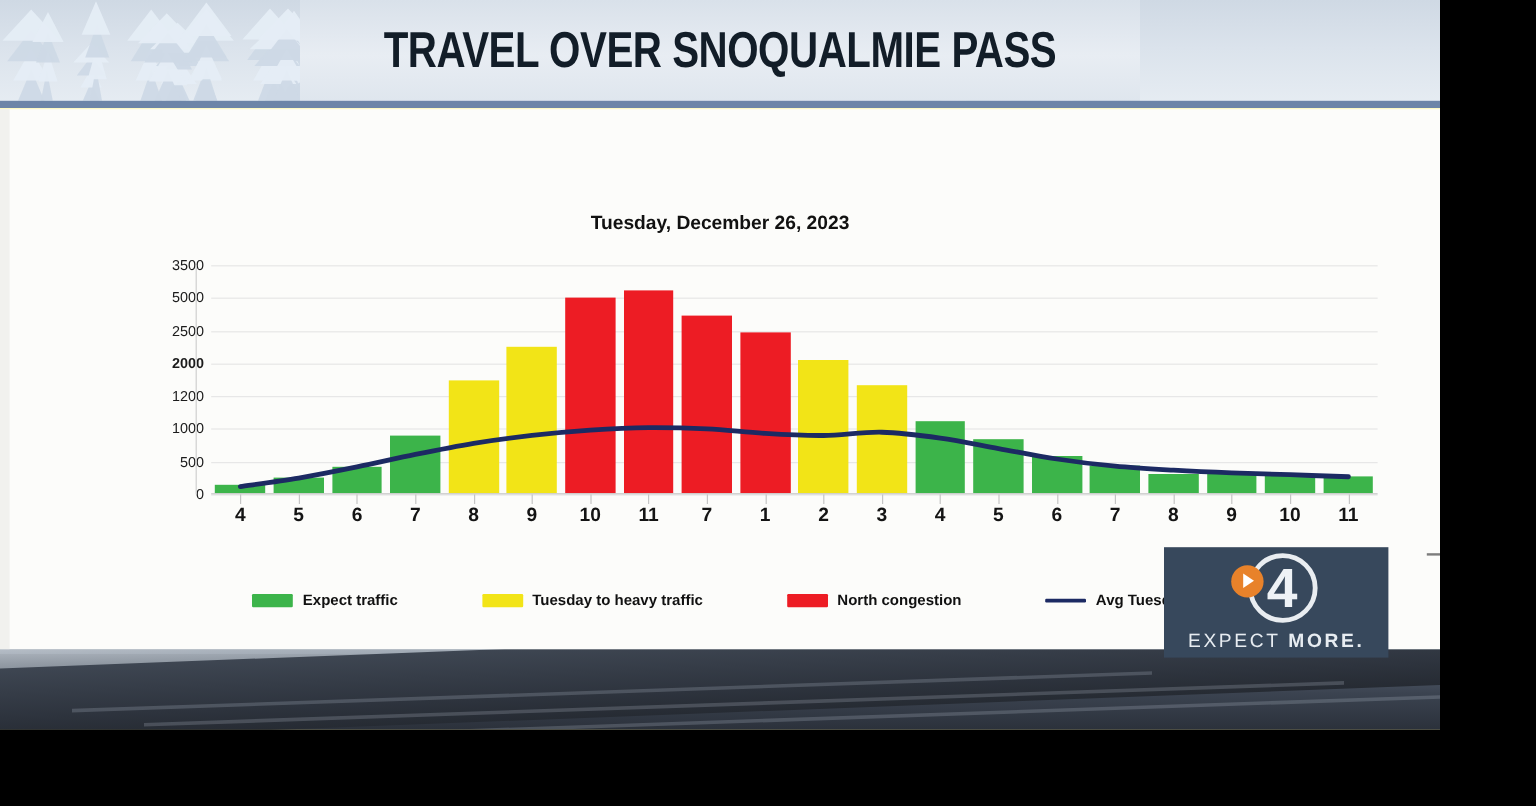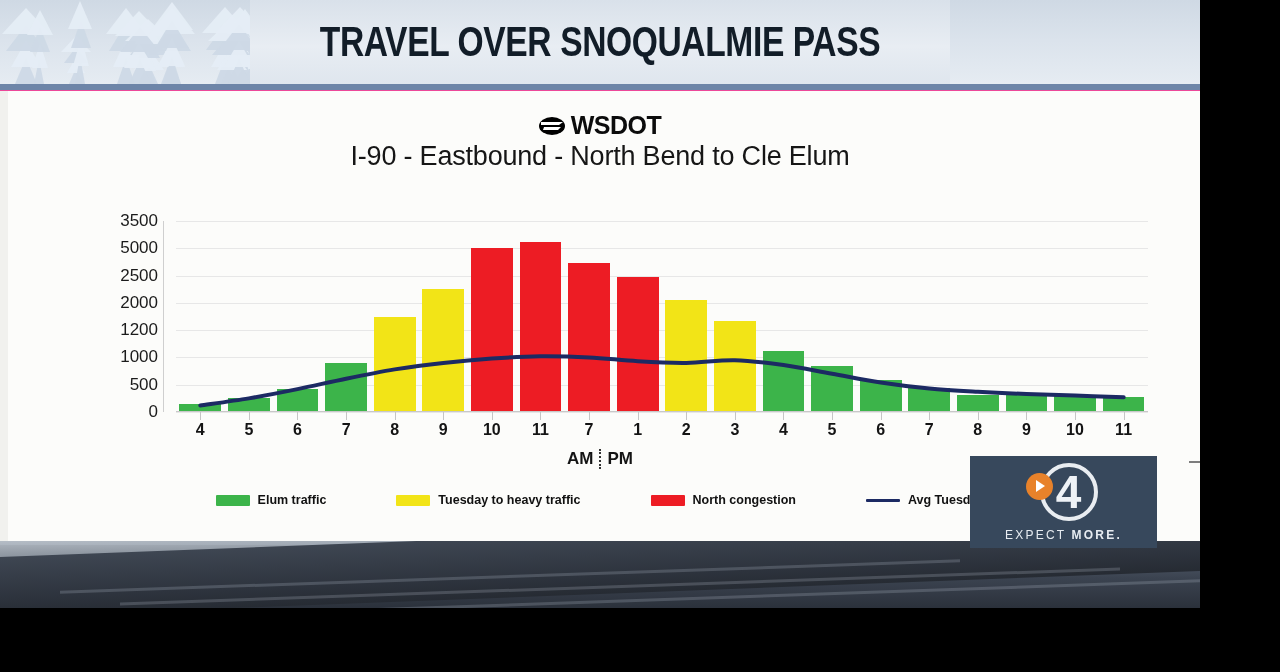--- a/index.html
+++ b/index.html
@@ -1,17 +1,17 @@
 <!DOCTYPE html>
 <html><head>
 <meta charset="utf-8">
 <style>
   html,body{margin:0;padding:0;background:#000;}
   body{width:1280px;height:672px;overflow:hidden;font-family:"Liberation Sans",sans-serif;}
-  #screen{position:relative;width:1280px;height:672px;background:#ec4899;overflow:hidden;}
+  #screen{position:relative;width:1280px;height:672px;background:#fef9c3;overflow:hidden;}
 
   
   .letterbox-right{position:absolute;left:1200px;top:0;width:80px;height:672px;background:#000;z-index:40;}
 
   
   .banner{position:absolute;left:0;top:0;width:1200px;height:90px;overflow:hidden;
     background:linear-gradient(180deg,#cfd9e4 0%,#dbe3ec 45%,#e7edf3 100%);}
   .banner-title-plate{position:absolute;left:250px;top:0;width:700px;height:84px;
     background:linear-gradient(180deg,#d9e1ea 0%,#e8edf3 55%,#dfe6ee 100%);}
   .banner h1{position:absolute;left:0;top:0;width:1200px;height:84px;margin:0;
@@ -37,22 +37,22 @@
   .wsdot-word{font-family:"Liberation Sans",sans-serif;font-weight:bold;font-size:25px;
     letter-spacing:-0.5px;color:#0c0c0c;}
   .chart-title{position:absolute;left:0;top:50px;width:1200px;text-align:center;
     font-size:27px;color:#161616;font-weight:normal;letter-spacing:-0.2px;}
   .chart-sub{position:absolute;left:0;top:87px;width:1200px;text-align:center;
     font-size:16px;color:#111;font-weight:bold;}
 
   
   .plot-wrap{position:absolute;left:0;top:130px;width:1200px;height:320px;}
   .ylabels{position:absolute;left:108px;top:0;width:62px;height:192px;}
-  .ylabel{position:absolute;right:12px;transform:translateY(-50%);
-    font-size:17px;color:#1b1b1b;text-align:center;white-space:nowrap;}
+  .ylabel{position:absolute;right:0;transform:translateY(-50%);
+    font-size:12px;color:#1b1b1b;text-align:center;white-space:nowrap;}
   .plot{position:absolute;left:176px;top:0;width:972px;height:191px;}
   .grid-line{position:absolute;left:0;width:100%;height:1px;background:#e7e7e7;}
   .axis-line{position:absolute;left:0;bottom:0;width:100%;height:1px;background:#c8c8c8;}
   .yaxis-line{position:absolute;left:-13px;top:0;width:1px;height:191px;background:#cfcfcf;}
   .bars{position:absolute;left:0;bottom:1px;width:100%;height:190px;display:flex;align-items:flex-end;}
   .barcell{flex:1 1 0;height:100%;display:flex;align-items:flex-end;justify-content:center;}
   .bar{width:86%;}
   .bar.green{background:#3cb44a;}
   .bar.yellow{background:#f2e417;}
   .bar.red{background:#ed1c24;}
@@ -94,21 +94,21 @@
   .logo-mark{position:relative;width:76px;height:58px;}
   .logo-circle{position:absolute;left:14px;top:0;width:58px;height:58px;border-radius:50%;
     border:4px solid #e9edf1;box-sizing:border-box;}
   .logo-four{position:absolute;left:14px;top:0;width:58px;height:58px;
     display:flex;align-items:center;justify-content:center;
     font-size:46px;font-weight:bold;color:#eef2f6;line-height:1;}
   .logo-play{position:absolute;left:0;top:10px;width:27px;height:27px;border-radius:50%;
     background:#e8822a;display:flex;align-items:center;justify-content:center;}
   .logo-play i{display:block;width:0;height:0;border-left:9px solid #fff;
     border-top:6px solid transparent;border-bottom:6px solid transparent;margin-left:3px;}
-  .logo-tag{margin-top:7px;font-size:12px;letter-spacing:2.2px;color:#e7ecf1;}
+  .logo-tag{margin-top:7px;font-size:16px;letter-spacing:2.2px;color:#e7ecf1;}
   .logo-tag b{font-weight:bold;}
   .logo-tick{position:absolute;left:1189px;top:461px;width:11px;height:2px;background:#7d7d7d;z-index:31;}
 </style>
 </head>
 <body>
 
 <div id="screen">
 
   <div class="banner">
     <div class="trees left" id="trees-left">
@@ -308,40 +308,30 @@
         </div>
       </div>
     <div class="banner-title-plate"></div>
     <h1>TRAVEL OVER SNOQUALMIE PASS</h1>
     <div class="banner-rule"></div>
   </div>
 
   <div class="card">
     <div class="card-edge"></div>
 
-    <div class="wsdot">
-      <span class="wsdot-inner">
-        <svg class="wsdot-mark" viewBox="0 0 26 22">
-          <ellipse cx="13" cy="11" rx="13" ry="9" fill="#000"></ellipse>
-          <path d="M2 7 H24 L20 10 H2 Z" fill="#fff"></path>
-          <path d="M5 12 H22 L19 15 H4 Z" fill="#fff"></path>
-        </svg>
-        <span class="wsdot-word">WSDOT</span>
-      </span>
-    </div>
-
-    <div class="chart-title">I-90 - Eastbound - North Bend to Cle Elum</div>
+
+    <div class="chart-sub">Tuesday, December 26, 2023</div>
 
     <div class="plot-wrap">
       <div class="ylabels" id="ylabels">
           <div class="ylabel" style="top: 191px;">0</div>
           <div class="ylabel" style="top: 163.714px;">500</div>
           <div class="ylabel" style="top: 136.429px;">1000</div>
           <div class="ylabel" style="top: 109.143px;">1200</div>
-          <div class="ylabel" style="top: 81.8571px;">2000</div>
+          <div class="ylabel" style="top: 81.8571px; font-weight: bold;">2000</div>
           <div class="ylabel" style="top: 54.5714px;">2500</div>
           <div class="ylabel" style="top: 27.2857px;">5000</div>
           <div class="ylabel" style="top: 0px;">3500</div>
         </div>
 
       <div class="plot" id="plot">
         <div class="yaxis-line"></div>
         <div id="gridlines">
             <div class="grid-line" style="top: 191px;"></div>
             <div class="grid-line" style="top: 163.714px;"></div>
@@ -458,32 +448,25 @@
           <div class="xlab">4</div>
           <div class="xlab">5</div>
           <div class="xlab">6</div>
           <div class="xlab">7</div>
           <div class="xlab">8</div>
           <div class="xlab">9</div>
           <div class="xlab">10</div>
           <div class="xlab">11</div>
         </div>
 
-      <div class="ampm">
-        <span class="ampm-inner">
-          <span>AM</span>
-          <span class="ampm-sep"></span>
-          <span>PM</span>
-        </span>
-      </div>
 
       <div class="legend" id="legend">
           <div class="legend-item">
             <span class="swatch" style="background: rgb(60, 180, 74);"></span>
-            <span class="legend-text">Elum traffic</span>
+            <span class="legend-text">Expect traffic</span>
           </div>
           <div class="legend-item">
             <span class="swatch" style="background: rgb(242, 228, 23);"></span>
             <span class="legend-text">Tuesday to heavy traffic</span>
           </div>
           <div class="legend-item">
             <span class="swatch" style="background: rgb(237, 28, 36);"></span>
             <span class="legend-text">North congestion</span>
           </div>
           <div class="legend-item">

